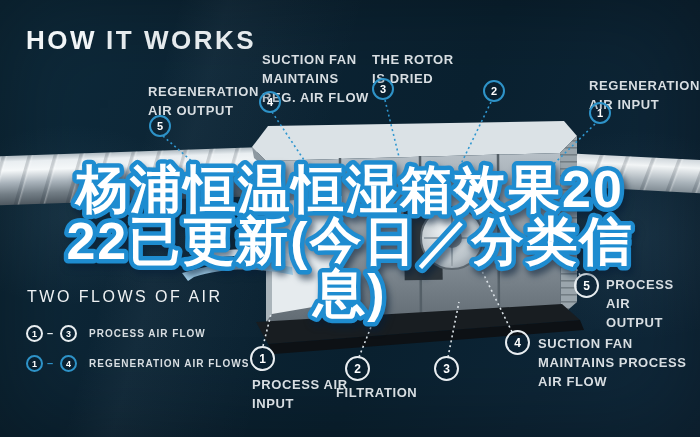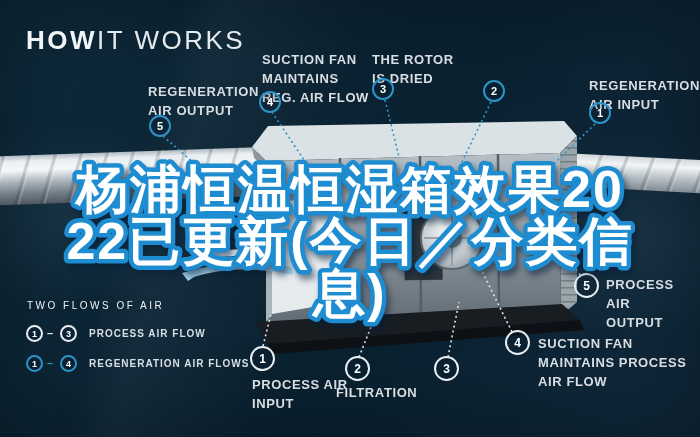--- a/index.html
+++ b/index.html
@@ -10,21 +10,21 @@
       linear-gradient(105deg, transparent 22%, rgba(180,210,230,0.05) 28%, rgba(180,210,230,0.02) 38%, transparent 45%),
       radial-gradient(ellipse 190px 130px at 70px 215px, rgba(125,165,190,0.10), transparent 70%),
       radial-gradient(ellipse 230px 150px at 635px 235px, rgba(125,165,190,0.10), transparent 70%),
       linear-gradient(112deg,#0e2b3c 0%, #0c2434 30%, #0a2130 58%, #10293c 100%);
     box-shadow:inset 0 0 90px rgba(0,0,0,0.35);
   }
   .layer{position:absolute;left:0;top:0;width:700px;height:437px;}
   
   .title{position:absolute;left:26px;top:25px;color:#f1f5f7;font-size:26px;letter-spacing:2.5px;white-space:nowrap;}
   .title .bold{font-weight:700;}
-  .title .light{font-weight:400;opacity:0.95;}
+  .title .light{font-weight:700;margin-left:9px;opacity:0.95;}
   
   .co-label{
     position:absolute;color:#d8dee2;font-weight:700;font-size:13px;line-height:1.45;
     letter-spacing:0.6px;white-space:pre-line;text-transform:uppercase;
   }
   
   .co-circle{
     position:absolute;box-sizing:border-box;border-radius:50%;
     display:flex;align-items:center;justify-content:center;
     color:#fff;font-weight:700;background:rgba(10,30,45,0.15);
@@ -40,21 +40,21 @@
   #c3t-circle{left:372px;top:78px;}  #c3t-label{left:372px;top:51px;}
   #c2t-circle{left:483px;top:80px;}  #c2t-label{left:486px;top:54px;}
   #c1t-circle{left:589px;top:102px;} #c1t-label{left:589px;top:77px;}
   
   #c1b-circle{left:250px;top:346px;} #c1b-label{left:252px;top:376px;}
   #c2b-circle{left:345px;top:356px;} #c2b-label{left:336px;top:384px;}
   #c3b-circle{left:434px;top:356px;} #c3b-label{left:437px;top:384px;}
   #c4b-circle{left:505px;top:330px;} #c4b-label{left:538px;top:335px;}
   #c5b-circle{left:574px;top:273px;} #c5b-label{left:606px;top:276px;}
   
-  .legend-heading{position:absolute;left:27px;top:300px;color:#eef1f3;font-size:10px;font-weight:400;letter-spacing:2.5px;white-space:nowrap;}
+  .legend-heading{position:absolute;left:27px;top:288px;color:#eef1f3;font-size:16px;font-weight:400;letter-spacing:2.5px;white-space:nowrap;}
   #lg-r1-c1{left:26px;top:325px;} #lg-r1-c2{left:60px;top:325px;}
   #lg-r2-c1{left:26px;top:355px;} #lg-r2-c2{left:60px;top:355px;}
   .lg-dash{position:absolute;font-weight:700;font-size:11px;}
   #lg-r1-dash{left:47px;top:327px;color:#e9eef1;}
   #lg-r2-dash{left:47px;top:357px;color:#2e93c8;}
   .lg-label{position:absolute;color:#d8dee2;font-weight:700;font-size:10px;letter-spacing:1px;white-space:nowrap;}
   #lg-r1-label{left:89px;top:328px;text-align:right;}
   #lg-r2-label{left:89px;top:358px;}
   
   .overlay{filter:drop-shadow(3px 5px 3px rgba(5,30,55,0.55));}

